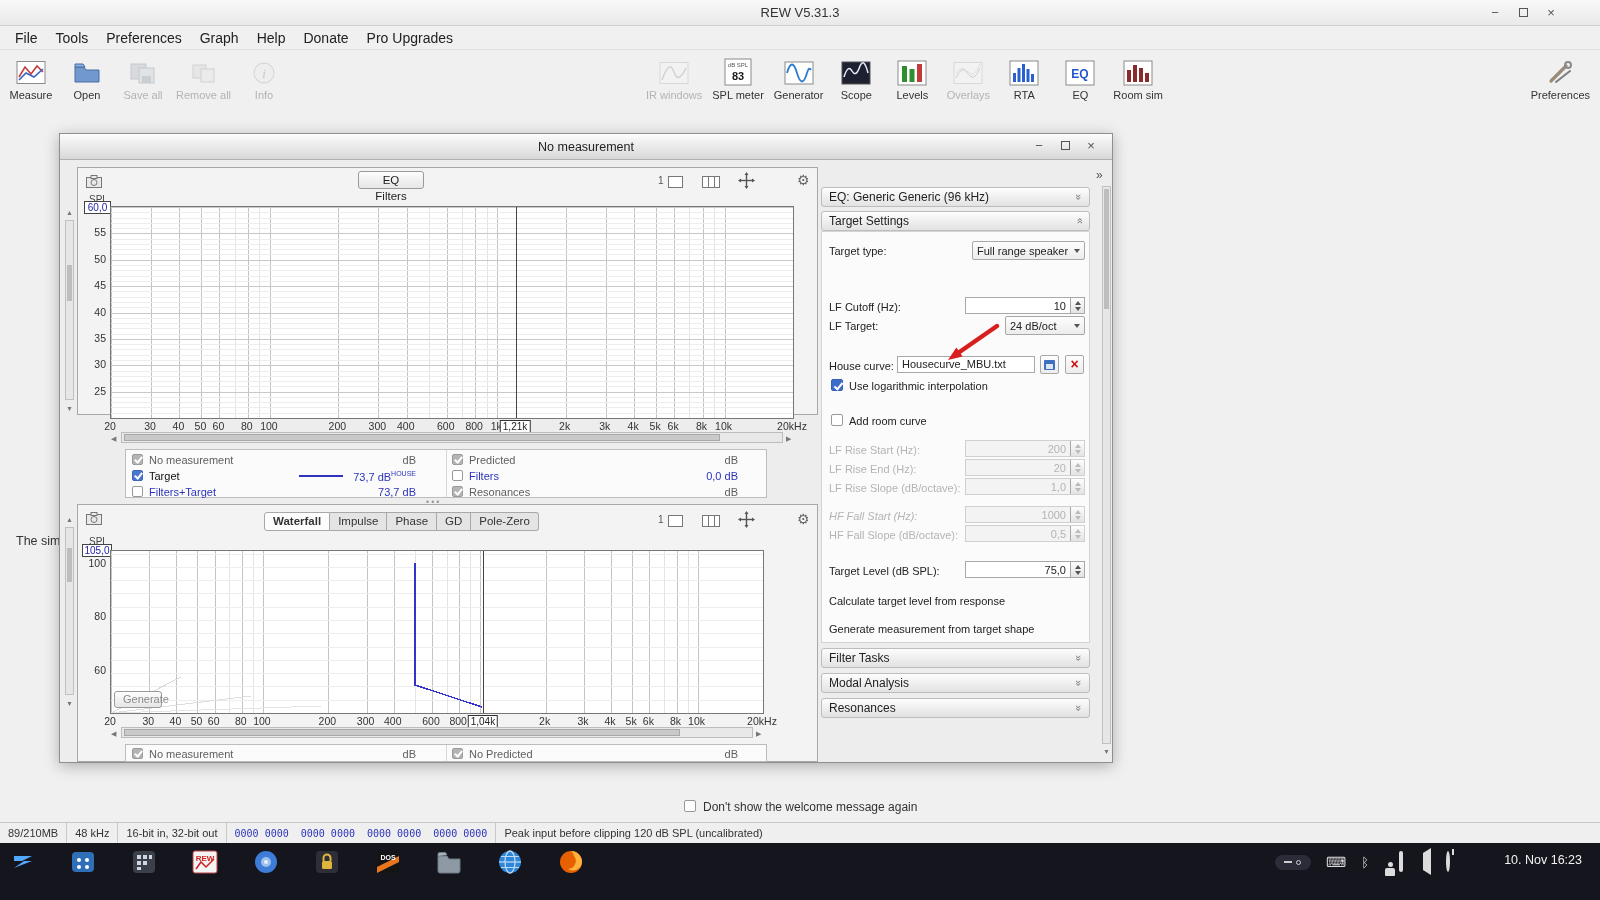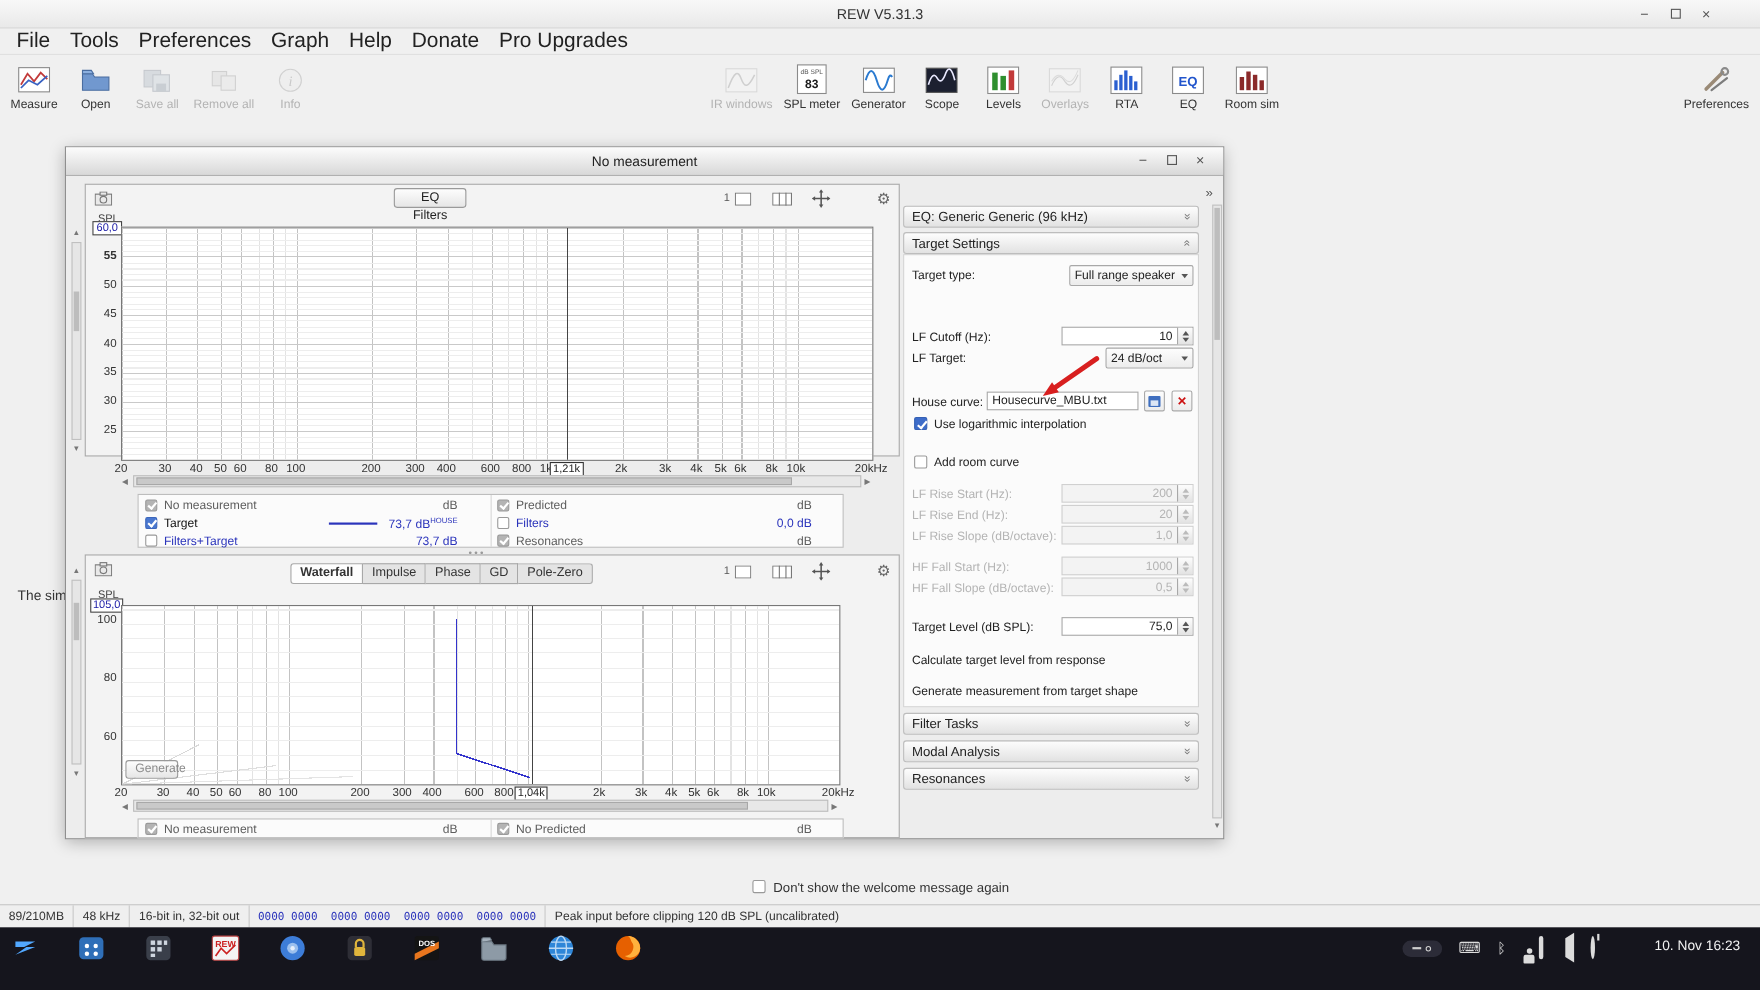--- a/index.html
+++ b/index.html
@@ -9,21 +9,21 @@
   #screen{position:relative;width:1600px;height:900px;background:#f0f0f0}
 
   
   #titlebar{position:absolute;left:0;top:0;width:1600px;height:26px;background:linear-gradient(#f8f8f8,#e9e9e9);border-bottom:1px solid #cfcfcf}
   #titlebar .ttl{position:absolute;left:0;right:0;top:0;text-align:center;line-height:26px;font-size:13px;color:#333}
   .winctl{position:absolute;top:4px;width:18px;height:18px;text-align:center;line-height:17px;font-size:13px;color:#555;cursor:default}
   .mini-box{display:inline-block;width:9px;height:9px;border:1.5px solid #555;margin-top:4px}
 
   
   #menubar{position:absolute;left:0;top:26px;width:1600px;height:24px;background:#f0f0f0;border-bottom:1px solid #e0e0e0;padding-left:6px}
-  .menu-item{display:inline-block;padding:0 9px;line-height:24px;font-size:19px;color:#222}
+  .menu-item{display:inline-block;padding:0 9px;line-height:24px;font-size:14px;color:#222}
 
   
   #toolbar{position:absolute;left:0;top:50px;width:1600px;height:58px;background:#f0f0f0}
   .tbgroup{position:absolute;top:4px;display:flex;gap:10px}
   #tb-left{left:8px}
   #tb-center{left:646px}
   #tb-right{right:10px}
   .tb-btn{min-width:46px;text-align:center}
   .tb-btn .ic{height:32px;display:flex;align-items:flex-end;justify-content:center}
   .tb-btn .lb{font-size:11px;color:#333;margin-top:3px;white-space:nowrap}
@@ -425,21 +425,21 @@
             <line x1="0" y1="26.5" x2="682" y2="26.5" stroke="#c9c9c9" stroke-width="1"></line>
             <line x1="0" y1="21.5" x2="682" y2="21.5" stroke="#ededed" stroke-width="1"></line>
             <line x1="0" y1="16.5" x2="682" y2="16.5" stroke="#ededed" stroke-width="1"></line>
             <line x1="0" y1="11.5" x2="682" y2="11.5" stroke="#ededed" stroke-width="1"></line>
             <line x1="0" y1="5.5" x2="682" y2="5.5" stroke="#ededed" stroke-width="1"></line>
             <line x1="0" y1="0.5" x2="682" y2="0.5" stroke="#c9c9c9" stroke-width="1"></line>
             <polyline points="405.0523885043279,0 405.0523885043279,211" fill="none" stroke="#444" stroke-width="1"></polyline>
           </svg>
         </div>
       <div id="tg-yticks">
-          <span class="ytick" style="left: 4px; top: 58.375px; font-weight: bold;">55</span>
+          <span class="ytick" style="left: 4px; top: 58.375px;">55</span>
           <span class="ytick" style="left: 4px; top: 84.75px;">50</span>
           <span class="ytick" style="left: 4px; top: 111.125px;">45</span>
           <span class="ytick" style="left: 4px; top: 137.5px;">40</span>
           <span class="ytick" style="left: 4px; top: 163.875px;">35</span>
           <span class="ytick" style="left: 4px; top: 190.25px;">30</span>
           <span class="ytick" style="left: 4px; top: 216.625px;">25</span>
         </div>
       <div id="tg-xticks">
           <span class="xtick" style="left: 32px; top: 252px;">20</span>
           <span class="xtick" style="left: 72.0314px; top: 252px;">30</span>
@@ -703,21 +703,21 @@
             </span>
           </div>
           <span class="sp-label dis" style="left: 7px; top: 250px;">LF Rise Slope (dB/octave):</span>
           <div class="field dis" style="left: 143px; top: 246px; width: 120px;">
             <span class="val">1,0</span>
             <span class="spinbox">
               <i class="tri-up"></i>
               <i class="tri-dn"></i>
             </span>
           </div>
-          <span class="sp-label dis" style="left: 7px; top: 278px;">HF Fall Start (Hz):</span>
+          <span class="sp-label dis" style="left: 7px; top: 278px; font-style: italic;">HF Fall Start (Hz):</span>
           <div class="field dis" style="left: 143px; top: 274px; width: 120px; padding-left: 24px;">
             <span class="val">1000</span>
             <span class="spinbox">
               <i class="tri-up"></i>
               <i class="tri-dn"></i>
             </span>
           </div>
           <span class="sp-label dis" style="left: 7px; top: 297px;">HF Fall Slope (dB/octave):</span>
           <div class="field dis" style="left: 143px; top: 293px; width: 120px;">
             <span class="val">0,5</span>

